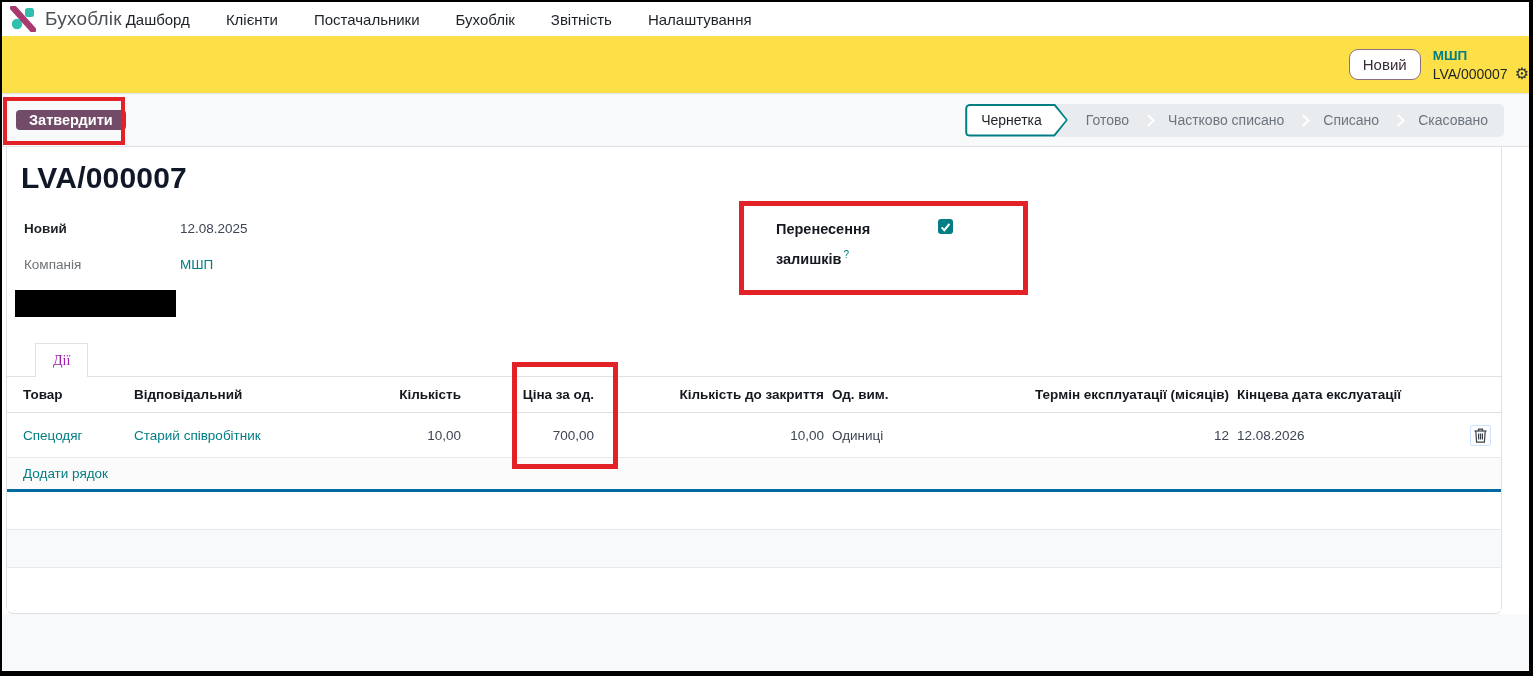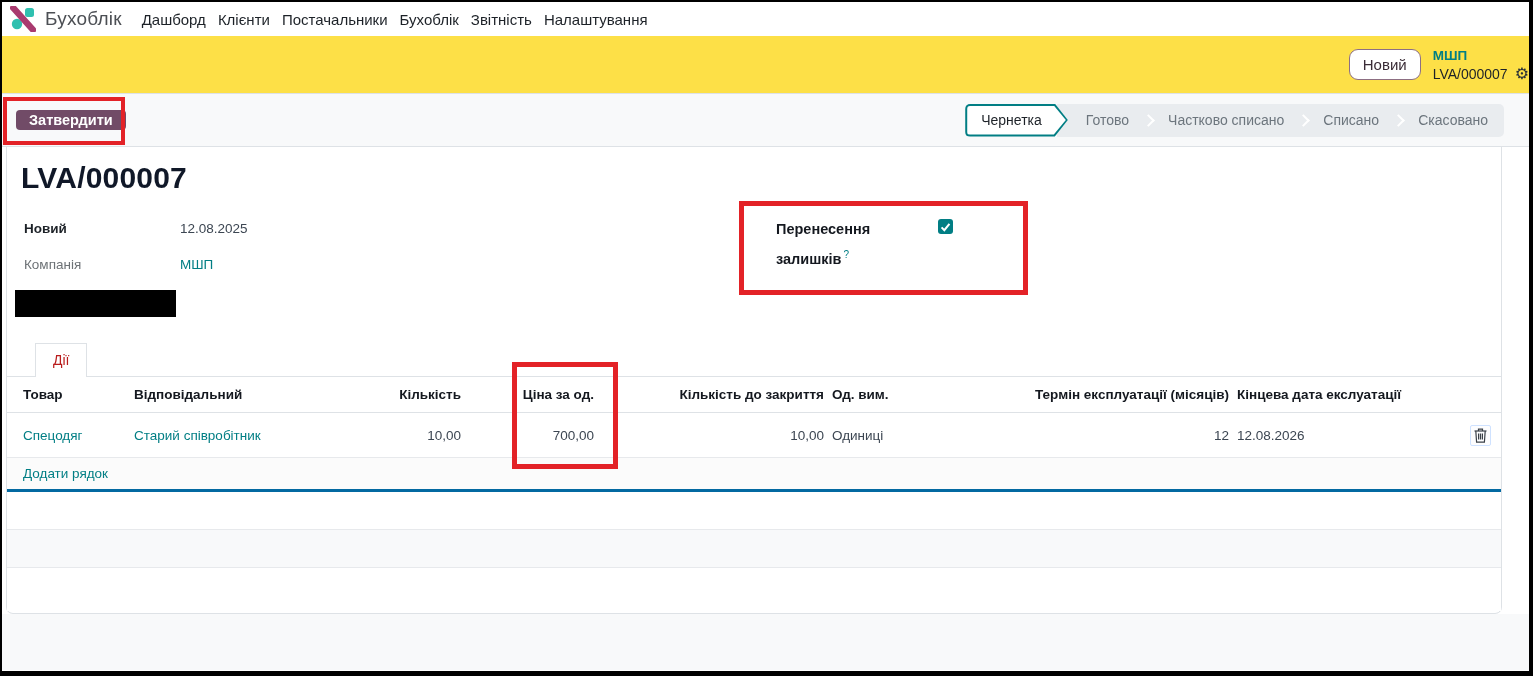--- a/index.html
+++ b/index.html
@@ -23,21 +23,21 @@
     padding-left: 8px;
     background: #fff;
   }
   .logo { width: 26px; height: 26px; flex: 0 0 auto; }
   .brand {
     margin-left: 9px;
     font-size: 19px;
     color: #4c4f54;
     letter-spacing: 0.2px;
   }
-  .menu { display: flex; margin-left: 20px; gap: 12px; }
+  .menu { display: flex; margin-left: 4px; gap: 36px; }
   .menu-item { font-size: 15px; color: #1d2228; cursor: pointer; white-space: nowrap; }
 
   
   .crumb-row {
     height: 57px;
     display: flex;
     align-items: center;
     padding-left: 19px;
     background: #fde047;
     justify-content: flex-end;
@@ -171,24 +171,25 @@
     border: 1px solid #dee2e6;
     border-top: 3px solid #4e3148;
     border-bottom: 1px solid #fff;
     color: #1d2228;
     line-height: 31px;
     height: 36px;
   }
   .tab.inactive {
     border: 1px solid #dee2e6;
     border-bottom: none;
-    color: #b91c1c;
+    color: #a21caf;
     line-height: 33px;
     height: 34px;
     background: #fff;
+    font-family: Liberation Serif, serif;
   }
 
   
   .trow {
     display: grid;
     grid-template-columns: 127px 205px 122px 133px 230px 175px 230px 215px 1fr;
     align-items: center;
     font-size: 13.5px;
   }
   .thead { height: 36px; border-bottom: 1px solid #dee2e6; font-weight: 700; color: #14181f; }

